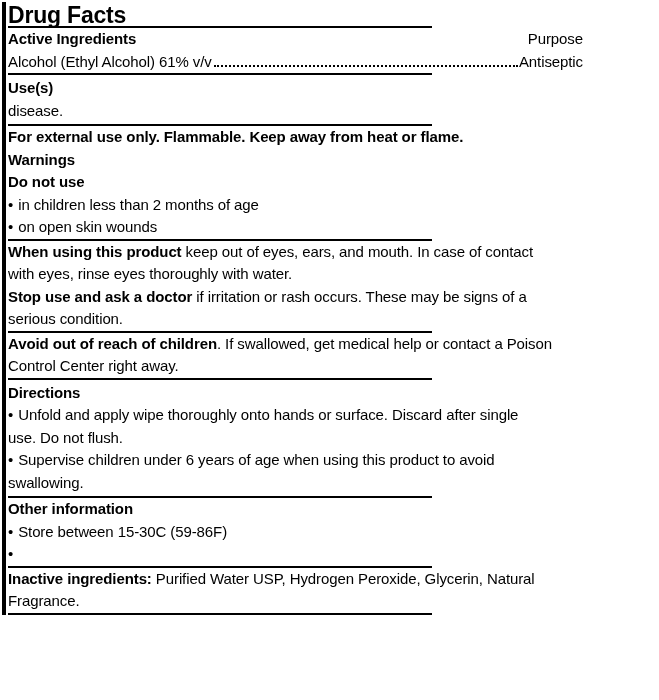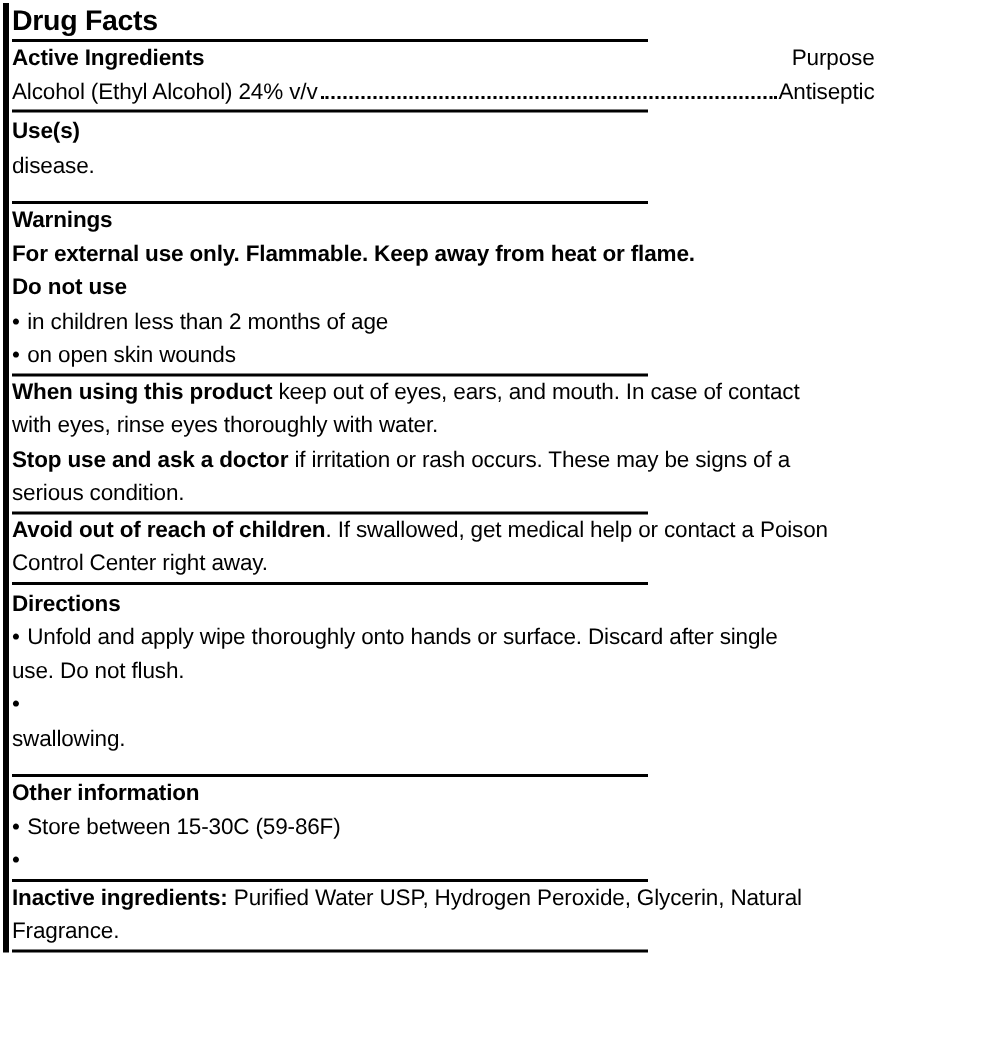--- a/index.html
+++ b/index.html
@@ -26,27 +26,27 @@
   }
   .section { width: 596px; }
   .line {
     font-size: 15px;
     line-height: 22.5px;
     white-space: nowrap;
     letter-spacing: -0.1px;
   }
   .b { font-weight: bold; }
   .title-row {
-    font-size: 19px;
+    font-size: 23px;
     font-weight: bold;
     line-height: 22px;
     padding-top: 2px;
     letter-spacing: -0.2px;
   }
-  .pad-v { padding-top: 2px; padding-bottom: 12px; }
+  .pad-v { padding-top: 2px; padding-bottom: 2px; }
   .hdr-row {
     display: flex;
     justify-content: space-between;
     padding-right: 21px;
   }
   .ing-row {
     display: flex;
     align-items: baseline;
     padding-right: 21px;
   }
@@ -69,36 +69,36 @@
 
   <div class="title-row">Drug Facts</div>
   <div class="rule"></div>
 
   <div class="section">
     <div class="line hdr-row">
       <span class="b">Active Ingredients</span>
       <span>Purpose</span>
     </div>
     <div class="line ing-row">
-      <span>Alcohol (Ethyl Alcohol) 24% v/v</span>
+      <span>Alcohol (Ethyl Alcohol) 61% v/v</span>
       <span class="leader"></span>
       <span>Antiseptic</span>
     </div>
   </div>
   <div class="rule"></div>
 
   <div class="section pad-v">
     <div class="line b">Use(s)</div>
     <div class="line">disease.</div>
   </div>
   <div class="rule"></div>
 
   <div class="section">
+    <div class="line b">For external use only. Flammable. Keep away from heat or flame.</div>
     <div class="line b">Warnings</div>
-    <div class="line b">For external use only. Flammable. Keep away from heat or flame.</div>
     <div class="line b">Do not use</div>
     <div class="line bullet-line">
       <span class="bullet-glyph">•</span>
       <span>in children less than 2 months of age</span>
     </div>
     <div class="line bullet-line">
       <span class="bullet-glyph">•</span>
       <span>on open skin wounds</span>
     </div>
   </div>
@@ -120,20 +120,21 @@
 
   <div class="section pad-v">
     <div class="line b">Directions</div>
     <div class="line bullet-line">
       <span class="bullet-glyph">•</span>
       <span>Unfold and apply wipe thoroughly onto hands or surface. Discard after single</span>
     </div>
     <div class="line">use. Do not flush.</div>
     <div class="line bullet-line">
       <span class="bullet-glyph">•</span>
+      <span>Supervise children under 6 years of age when using this product to avoid</span>
     </div>
     <div class="line">swallowing.</div>
   </div>
   <div class="rule"></div>
 
   <div class="section">
     <div class="line b">Other information</div>
     <div class="line bullet-line">
       <span class="bullet-glyph">•</span>
       <span>Store between 15-30C (59-86F)</span>

